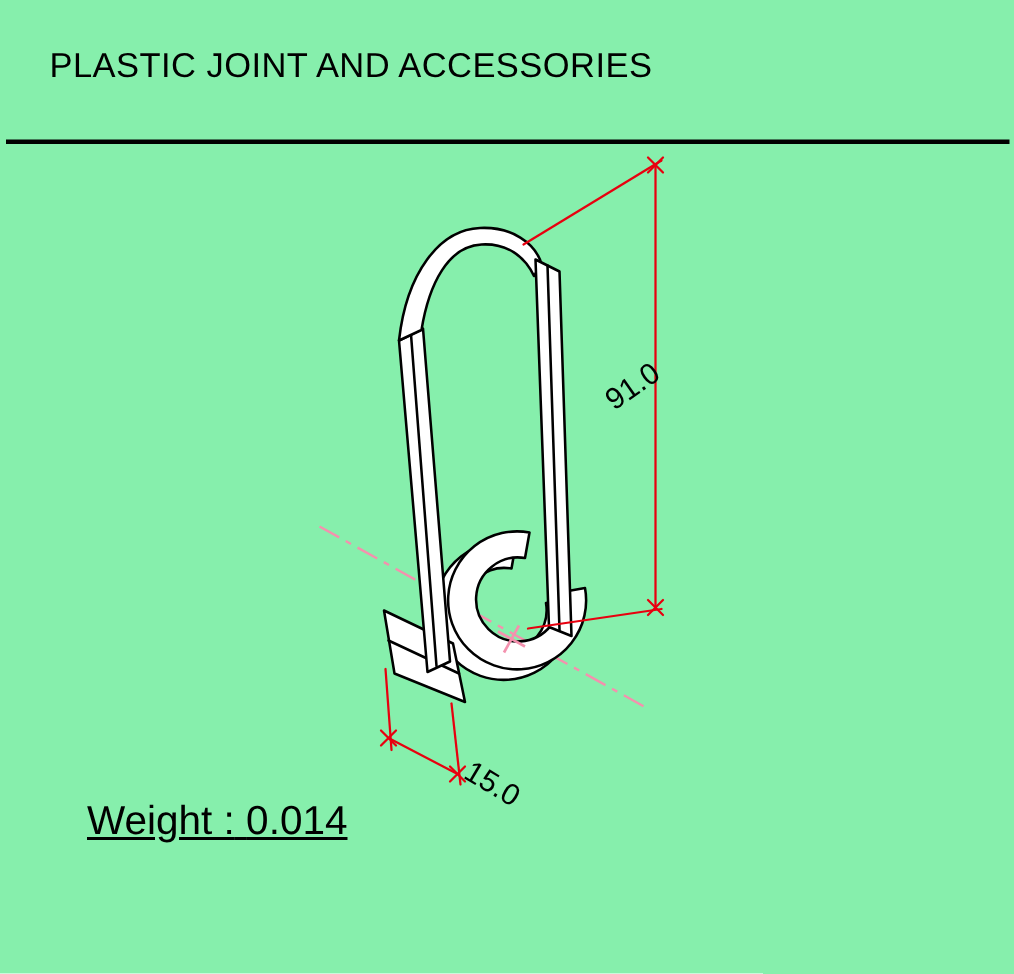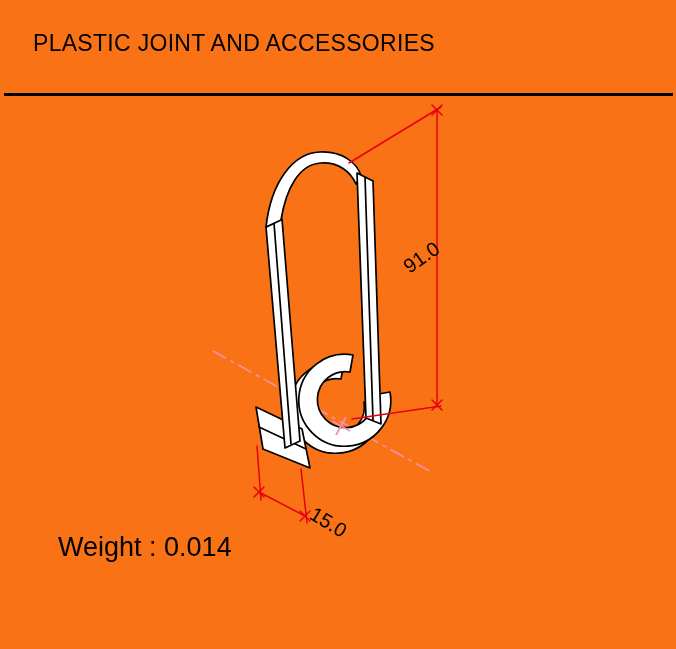--- a/index.html
+++ b/index.html
@@ -5,21 +5,21 @@
   * { margin: 0; padding: 0; box-sizing: border-box; }
   html, body { background: #ffffff; }
   body {
     width: 676px; height: 649px;
     font-family: "Liberation Sans", sans-serif;
     color: #000;
   }
   .page {
     position: relative;
     width: 676px; height: 649px;
-    background: #f97316;
+    background: #86efac;
     overflow: hidden;
   }
   .title {
     position: absolute;
     left: 33px; top: 30px;
     font-size: 23px;
     letter-spacing: 0.3px;
     white-space: nowrap;
   }
   .divider {
@@ -31,21 +31,21 @@
   .drawing-svg {
     position: absolute;
     left: 0; top: 0;
   }
   .footer {
     position: absolute;
     left: 58px; top: 529px;
     font-size: 27px;
     line-height: 37px;
   }
-  .footer .row { white-space: nowrap; }
+  .footer .row { white-space: nowrap; text-decoration: underline; }
 
   
   .part path, .part line, .part polygon {
     fill: #ffffff;
     stroke: var(--part-color, #000000);
     stroke-width: 1.7;
     stroke-linejoin: round;
     stroke-linecap: round;
   }
   .part .edge { fill: none; }

